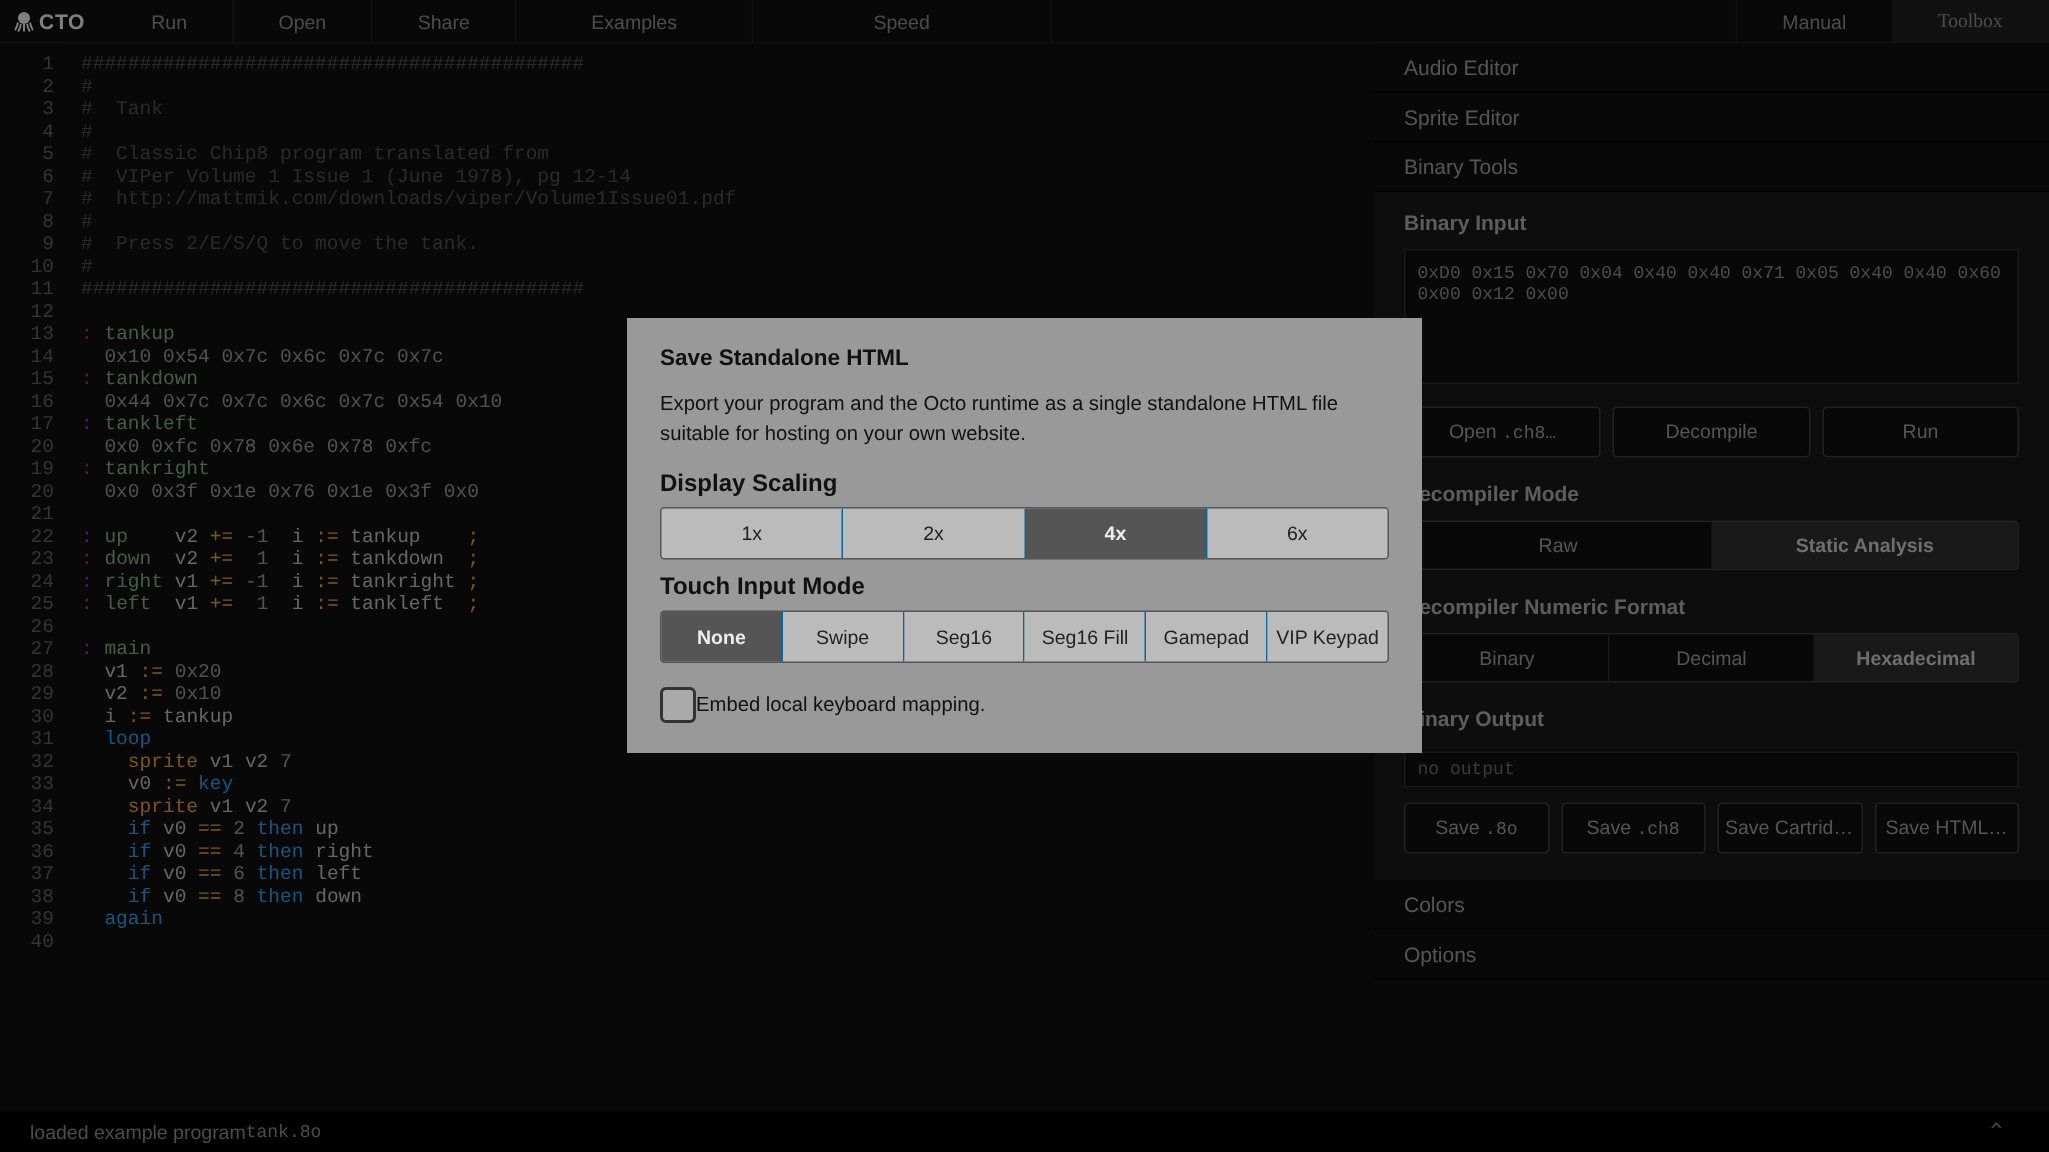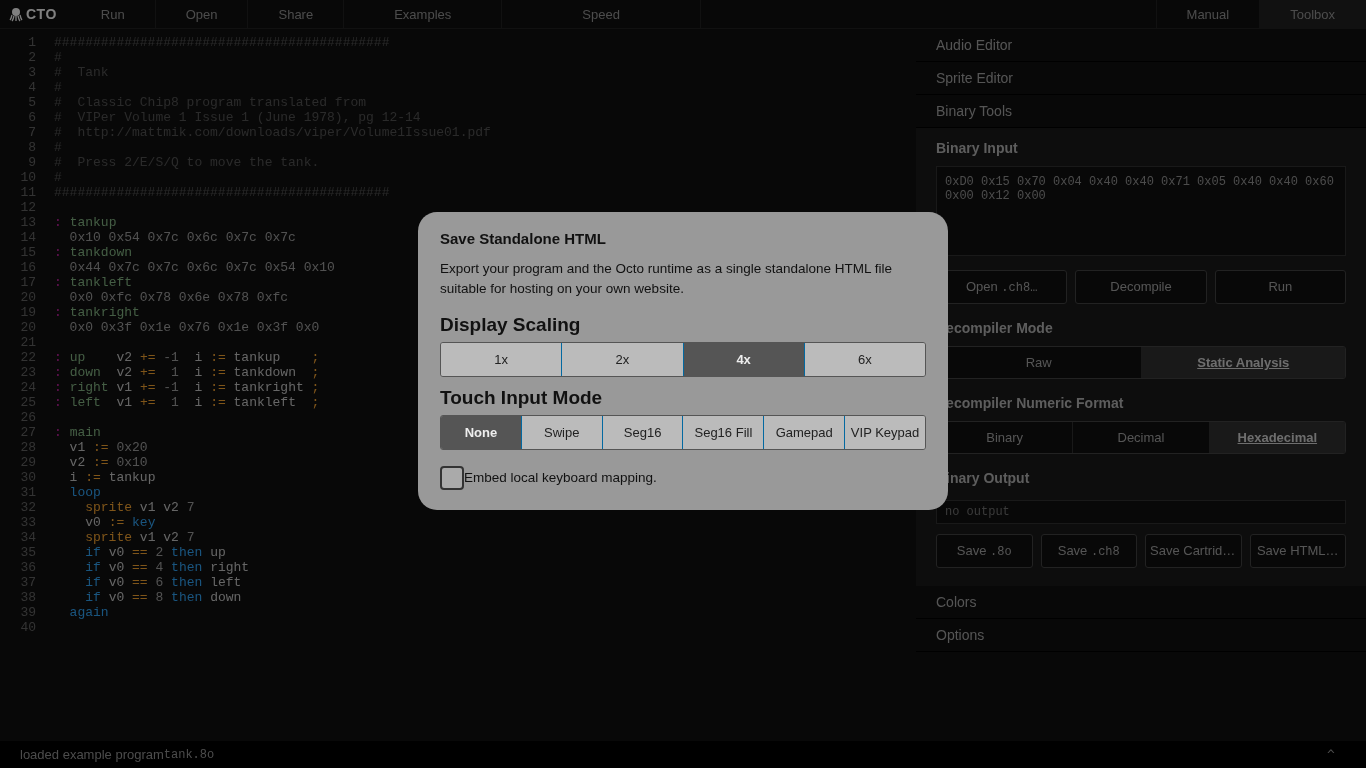--- a/index.html
+++ b/index.html
@@ -37,21 +37,21 @@
   display: flex;
   align-items: center;
   color: #999;
   font-size: 13px;
   border-right: 1px solid #222;
   cursor: pointer;
 }
 .topbar-btn.wide { padding: 0 50px; }
 .topbar-btn.xwide { padding: 0 80px; }
 .topbar-spacer { flex: 1; border-right: 1px solid #222;}
-.topbar-btn.active { background: #222; }
+.topbar-btn.active { background: #222; font-family: Liberation Serif, serif; }
 .main {
   display: flex;
   height: 712px;
 }
 .editor {
   flex: 1;
   background: #111;
   display: flex;
   font-family: 'Courier New', monospace;
   font-size: 13px;
@@ -141,21 +141,21 @@
 .seg-item {
   flex: 1;
   text-align: center;
   padding: 8px 4px;
   font-size: 13px;
   color: #aaa;
   background: #111;
   border-right: 1px solid #333;
   cursor: pointer;
 }
-.seg-item:last-child { border-right: none; text-decoration: underline; }
+.seg-item:last-child { border-right: none; }
 .seg-item.sel { background: #333; color: #ddd; font-weight: bold; }
 .sb-output {
   width: 100%;
   height: 24px;
   background: #111;
   border: 1px solid #333;
   color: #666;
   font-family: 'Courier New', monospace;
   font-size: 12px;
   padding: 4px 8px;
@@ -186,34 +186,33 @@
   background: rgba(0,0,0,0.5);
 }
 .modal {
   position: absolute;
   left: 418px;
   top: 212px;
   width: 530px;
   background: #999;
   color: #111;
   padding: 18px 22px 20px 22px;
-  border-radius: 19px;
 }
 .modal h3 {
   font-size: 15px;
   font-weight: bold;
   margin-bottom: 12px;
 }
 .modal p {
   font-size: 13.5px;
   line-height: 1.5;
   margin-bottom: 14px;
 }
 .modal .lbl {
-  font-size: 19px;
+  font-size: 16px;
   font-weight: bold;
   margin-bottom: 6px;
   margin-top: 10px;
 }
 .m-seg {
   display: flex;
   border: 1px solid #555;
   border-radius: 3px;
   overflow: hidden;
 }

